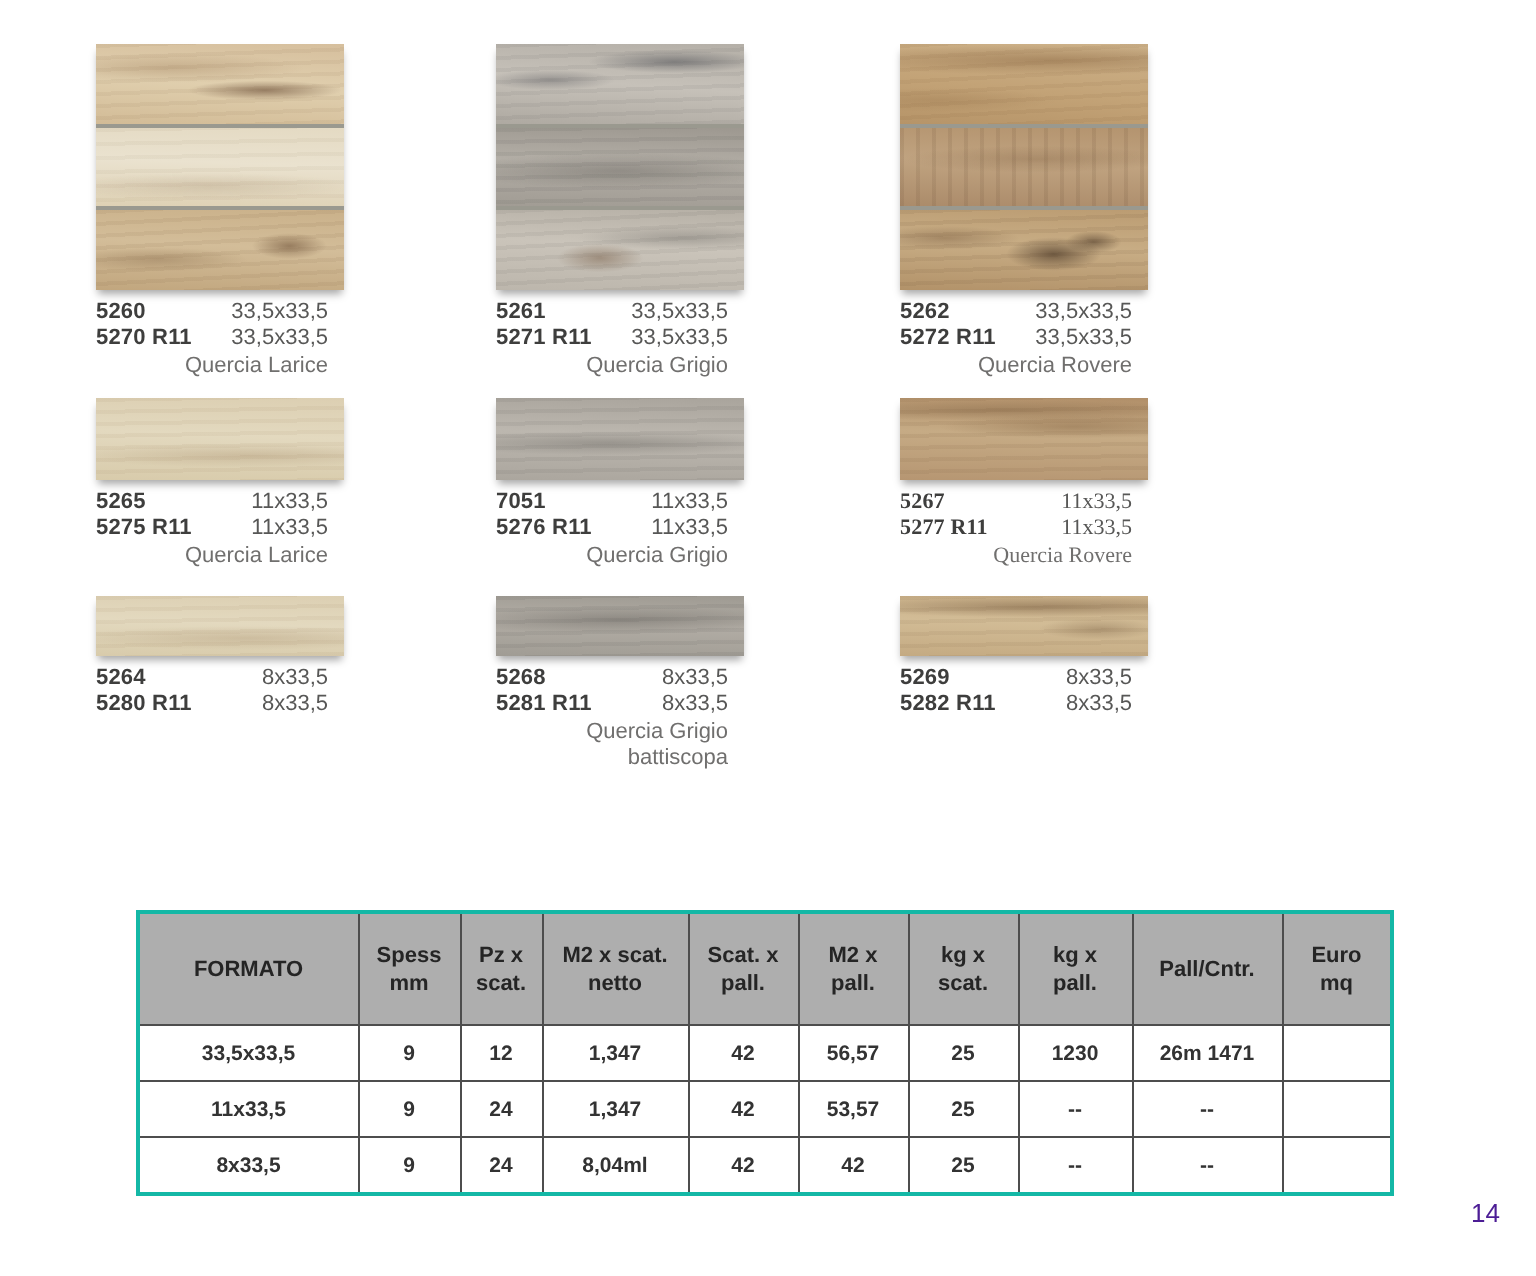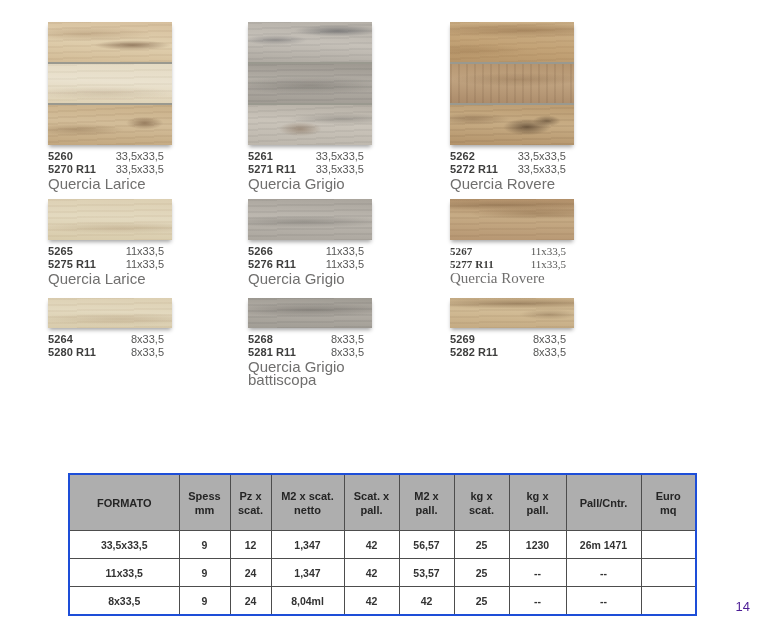--- a/index.html
+++ b/index.html
@@ -11,21 +11,21 @@
   .img{width:124px;box-shadow:0 3px 4px -1px rgba(0,0,0,.35);}
   .sq{height:123px;display:flex;flex-direction:column;gap:2px;background:#9a998f;}
   .plank{flex:1;}
   .strip{width:124px;}
   .strip-l{height:41px;}
   .strip-s{height:30px;}
   .labels{margin-top:5px;}
   .lrow{display:flex;justify-content:space-between;align-items:baseline;height:13px;line-height:13px;}
   .code{font-size:11px;font-weight:700;color:#3e3e3d;letter-spacing:.1px;}
   .size{font-size:11px;font-weight:400;color:#575756;}
-  .pname{margin-top:1px;font-size:15px;line-height:13px;color:#706f6e;}
+  .pname{margin-top:1px;font-size:11px;line-height:13px;color:#706f6e;text-align:right;}
 
   
   .larice .p1{background:
     radial-gradient(55px 7px at 68% 58%, rgba(93,62,40,.55), transparent 70%),
     radial-gradient(90px 10px at 30% 30%, rgba(140,105,70,.28), transparent 75%),
     repeating-linear-gradient(178deg, rgba(120,90,60,.07) 0 2px, transparent 2px 6px),
     linear-gradient(184deg,#d6bf9d,#e0cfae 50%,#d2bb96);}
   .larice .p2{background:
     radial-gradient(100px 9px at 45% 75%, rgba(150,125,95,.22), transparent 75%),
     repeating-linear-gradient(179deg, rgba(130,105,75,.06) 0 2px, transparent 2px 7px),
@@ -82,21 +82,21 @@
     repeating-linear-gradient(179deg, rgba(60,60,60,.08) 0 2px, transparent 2px 6px),
     linear-gradient(2deg,#a09c94,#b2ada5 55%,#9e9a92);}
   .w-rovere-strip.light{background:
     radial-gradient(130px 7px at 55% 18%, rgba(100,72,45,.4), transparent 75%),
     radial-gradient(40px 7px at 80% 55%, rgba(100,72,45,.3), transparent 75%),
     repeating-linear-gradient(179deg, rgba(110,82,52,.08) 0 2px, transparent 2px 6px),
     linear-gradient(2deg,#c4aa82,#d2bc96 55%,#c7ad86);}
 
   
   .spec{position:absolute;left:68px;top:455px;}
-  table{border-collapse:collapse;table-layout:fixed;width:627px;border:2px solid #1d4ed8;margin-top:18px;}
+  table{border-collapse:collapse;table-layout:fixed;width:627px;border:2px solid #14b8a6;}
   th,td{border:1px solid #4d4d4d;text-align:center;vertical-align:middle;padding:0;}
   th{background:#aeaeae;font-size:11px;font-weight:700;color:#252525;height:55px;
      white-space:pre-line;line-height:14px;}
   td{font-size:10.5px;font-weight:700;color:#333;height:27px;}
 
   .pagenum{position:absolute;right:18px;top:599px;font-size:13px;font-weight:500;color:#4c1d95;}
 </style>
 </head>
 <body>
 
@@ -171,21 +171,21 @@
           <span class="size">11x33,5</span>
         </div>
       <div class="pname">Quercia Larice</div>
     </div>
   </div>
 
   <div class="card" style="left:248px;top:199px;">
     <div class="img strip strip-l w-grigio-strip"></div>
     <div class="labels">
       <div class="lrow">
-          <span class="code">5266</span>
+          <span class="code">7051</span>
           <span class="size">11x33,5</span>
         </div>
       <div class="lrow">
           <span class="code">5276 R11</span>
           <span class="size">11x33,5</span>
         </div>
       <div class="pname">Quercia Grigio</div>
     </div>
   </div>
 

